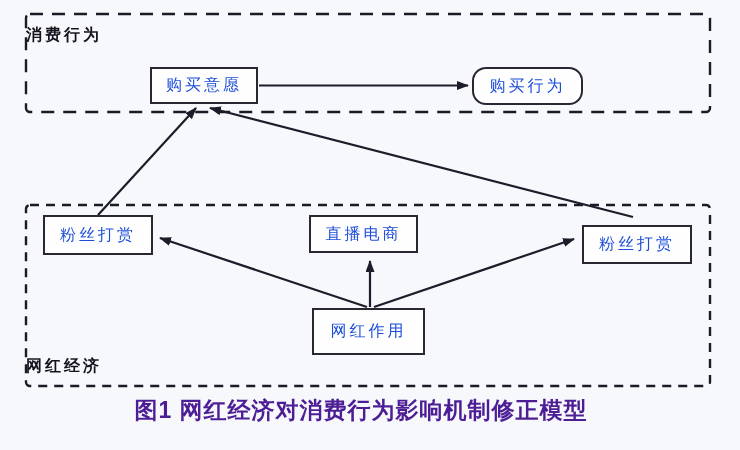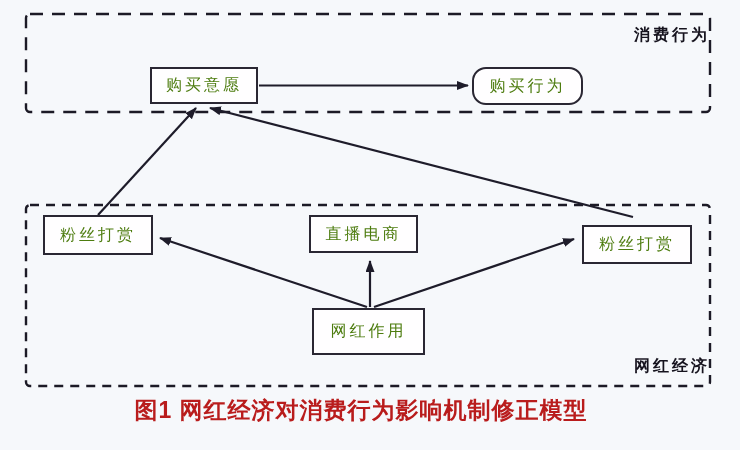--- a/index.html
+++ b/index.html
@@ -24,42 +24,42 @@
     position: absolute;
     background: #fffeff;
     border: 2px solid #2a2733;
     box-sizing: border-box;
     display: flex;
     align-items: center;
     justify-content: center;
     font-family: "Liberation Serif", serif;
     font-size: 16px;
     letter-spacing: 3px;
-    color: #4d7c0f;
+    color: #1d4ed8;
     z-index: 3;
   }
   .group-title {
     position: absolute;
-    text-align: right;
+    text-align: left;
     font-weight: 700;
     font-size: 16px;
     letter-spacing: 3px;
     color: #16131e;
     z-index: 2;
   }
   .caption {
     position: absolute;
     left: 0;
     top: 395px;
     width: 722px;
     text-align: center;
     font-weight: 700;
     font-size: 23px;
     letter-spacing: 1px;
-    color: #b91c1c;
+    color: #4c1d95;
     z-index: 2;
   }
   
   #node-purchase-intention { left: 150px; top: 67px;  width: 108px; height: 37px; }
   #node-purchase-behavior  { left: 472px; top: 67px;  width: 111px; height: 38px; border-radius: 14px; }
   #node-ad-placement       { left: 43px;  top: 215px; width: 110px; height: 40px; }
   #node-live-ecommerce     { left: 309px; top: 215px; width: 109px; height: 38px; }
   #node-fan-tipping        { left: 582px; top: 225px; width: 110px; height: 39px; }
   #node-influencer-effect  { left: 312px; top: 308px; width: 113px; height: 47px; }
   #title-consumer-behavior  { left: 26px; top: 25px;  width: 684px; }

